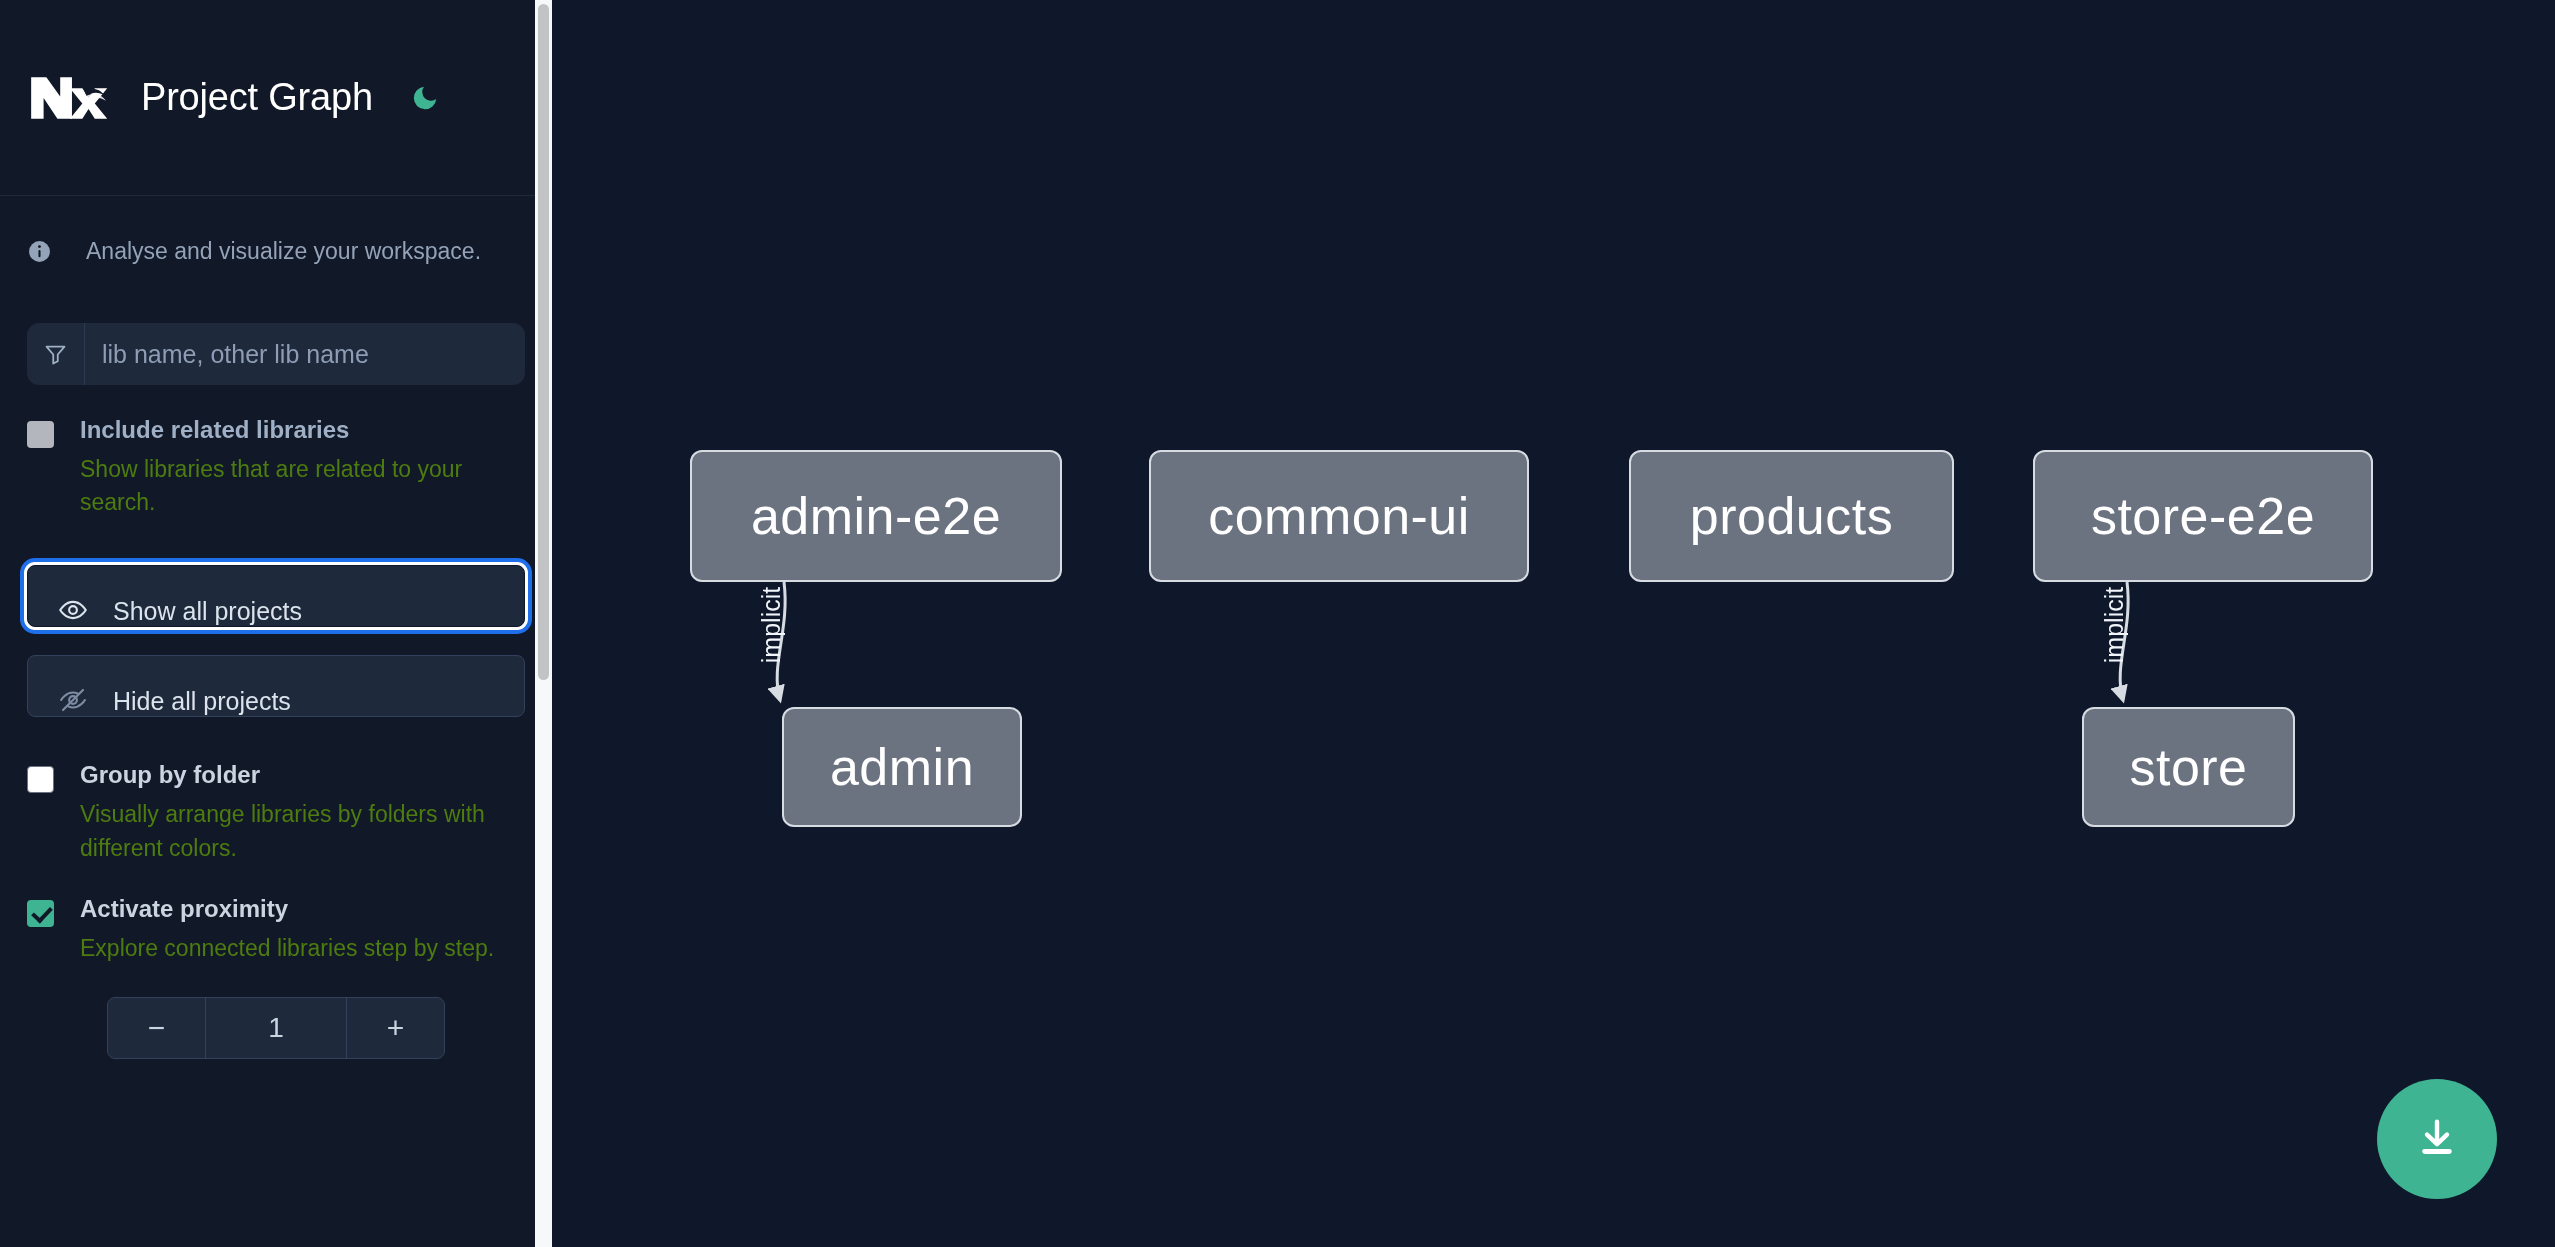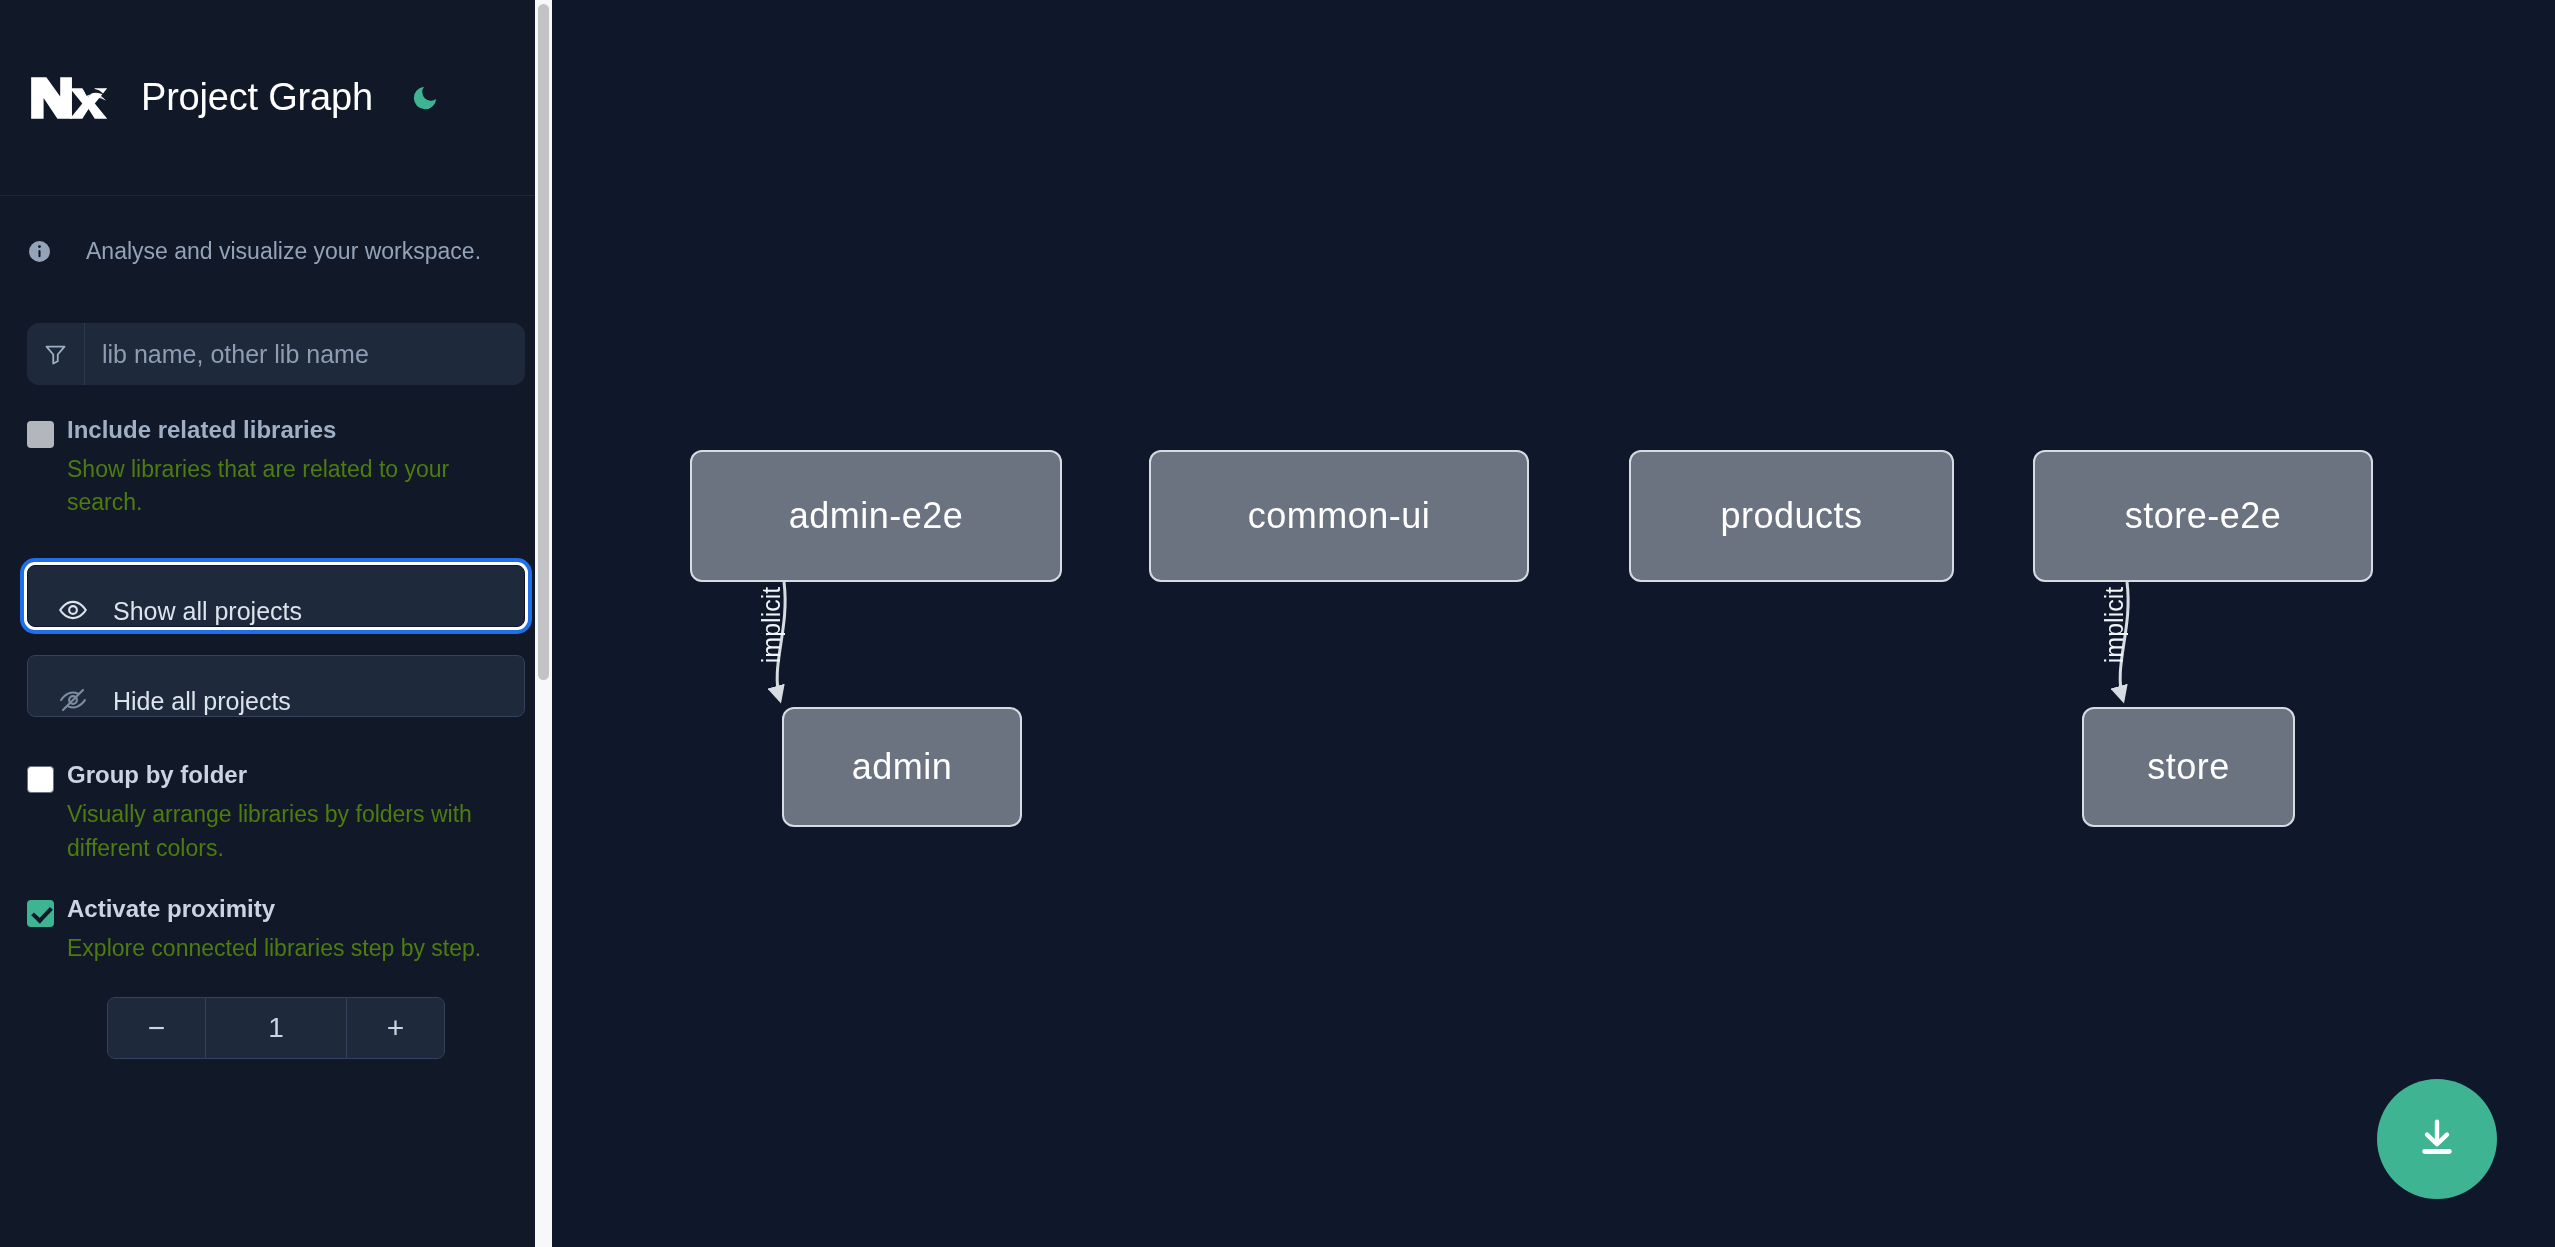--- a/index.html
+++ b/index.html
@@ -96,21 +96,21 @@
   .cb.green { background: #3fb492; }
   .cb.green::after {
     content: "";
     position: absolute;
     left: 9px; top: 3px;
     width: 8px; height: 15px;
     border: solid #111827;
     border-width: 0 4px 4px 0;
     transform: rotate(43deg);
   }
-  .cb-texts { margin-left: 13px; }
+  .cb-texts { margin-left: 26px; }
   .cb-title {
     color: #cbd5e1;
     font-size: 24px;
     font-weight: bold;
     line-height: 1.2;
   }
   .cb-title.muted { color: #9fb0c6; }
   .cb-desc {
     margin-top: 8px;
     color: #4d7c0f;
@@ -196,21 +196,21 @@
     overflow: hidden;
   }
   .graph-svg { position: absolute; inset: 0; width: 100%; height: 100%; }
   .gnode {
     position: absolute;
     background: #6b7280;
     border: 2px solid #d7dce3;
     border-radius: 12px;
     display: flex; align-items: center; justify-content: center;
     color: #ffffff;
-    font-size: 36px;
+    font-size: 52px;
     letter-spacing: 0.5px;
     cursor: pointer;
     white-space: nowrap;
   }
 
   
   .fab {
     position: absolute;
     right: 58px; bottom: 48px;
     width: 120px; height: 120px;

